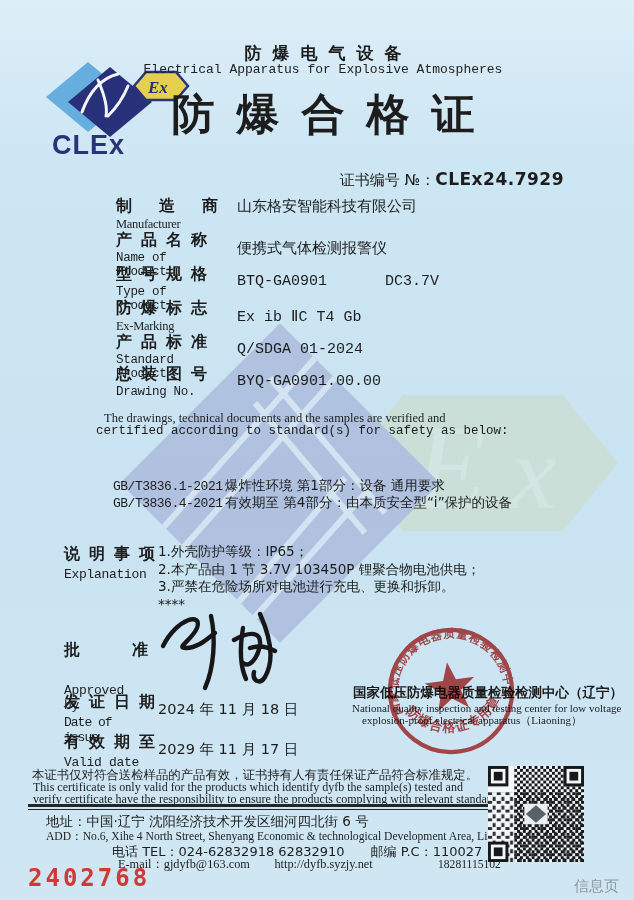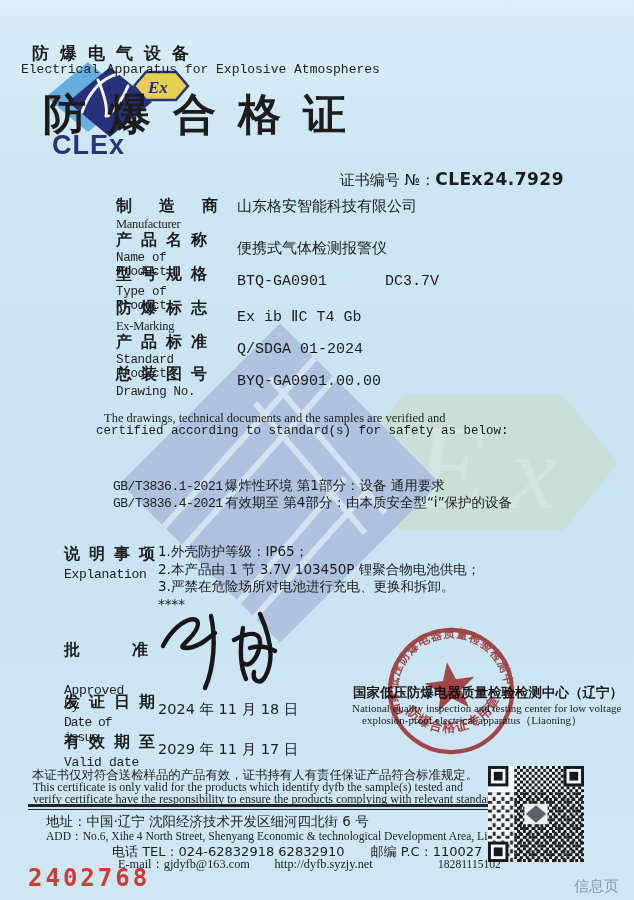--- a/index.html
+++ b/index.html
@@ -2,21 +2,21 @@
 <html><head>
 <meta charset="utf-8">
 <style>
   html,body{margin:0;padding:0;}
   .page{
     position:relative; width:634px; height:900px; overflow:hidden;
     background:linear-gradient(180deg,#dceef8 0%, #cde6f3 18%, #c9e3f2 55%, #d0e7f3 100%);
     font-family:"DejaVu Sans", sans-serif; color:#1d1d1d;
   }
   .abs{position:absolute;}
-  .center{left:0; right:0; text-align:left;padding-left:21px;}
+  .center{left:12px; right:0; text-align:center;}
   .mono{font-family:"Liberation Mono","DejaVu Sans Mono",monospace;}
   .serif{font-family:"Liberation Serif","DejaVu Serif",serif;}
   .cn{font-family:"DejaVu Sans",sans-serif;}
   
   .hdr-cn{top:42px; font-size:17px; font-weight:bold; letter-spacing:11px; text-indent:11px;}
   .hdr-en{top:62px; font-size:13px; color:#222;}
   .title-cn{top:86px; font-size:43px; font-weight:bold; letter-spacing:22px; text-indent:22px;}
   .title-en{top:143px; font-size:21px; letter-spacing:.5px;}
   .certno{top:169px; right:70px; font-size:15px;}
   .certno b{font-size:17px; letter-spacing:.5px;}

